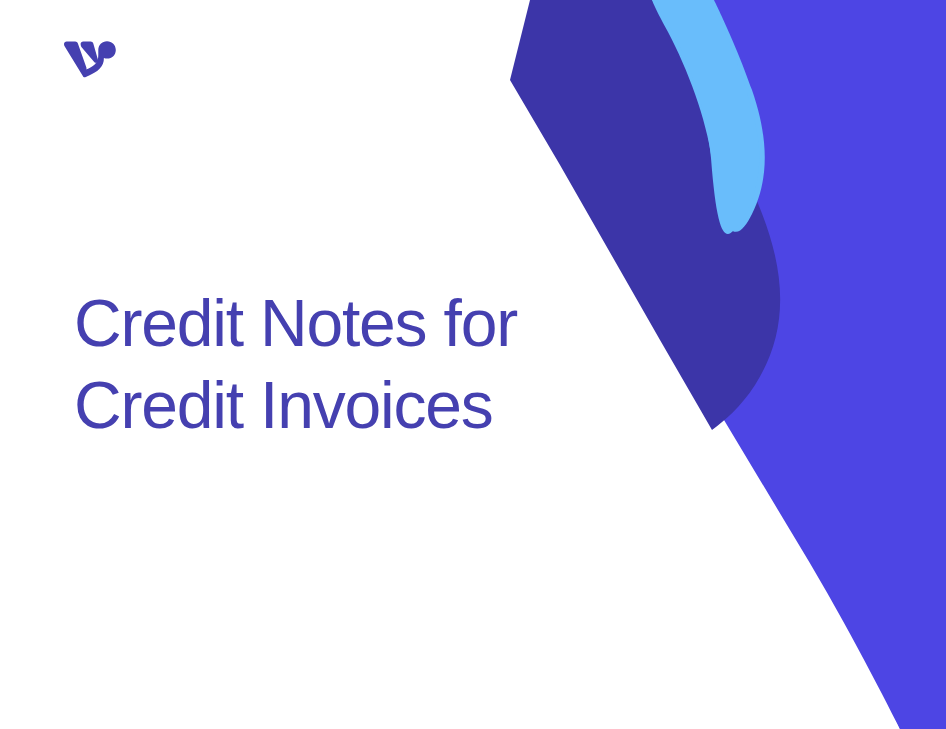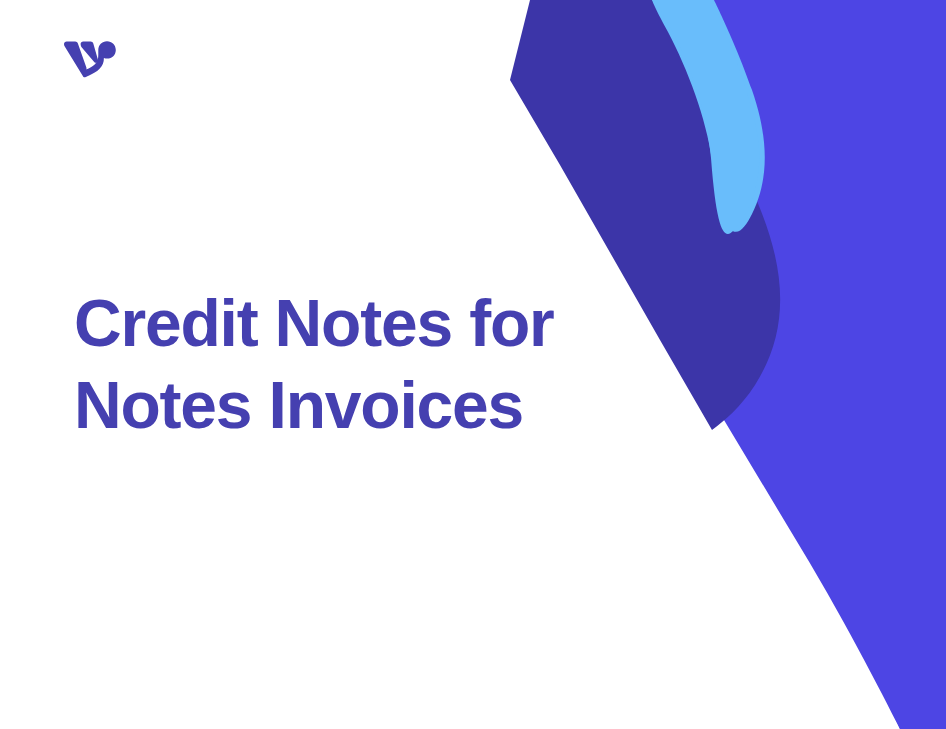--- a/index.html
+++ b/index.html
@@ -34,21 +34,21 @@
   }
   #title-block {
     position: absolute;
     left: 74px;
     top: 282px;
     width: 520px;
   }
   .title-line {
     font-family: "Liberation Sans", sans-serif;
     font-size: 66px;
-    font-weight: bold;
+    font-weight: normal;
     line-height: 82px;
     letter-spacing: -1.2px;
     color: #4540b0;
     white-space: nowrap;
   }
 </style>
 </head>
 <body>
 
 <div id="slide">
@@ -106,16 +106,16 @@
              C 35.0 30.6 31.0 33.0 26.0 35.0
              L 23.6 35.9 C 22.2 36.4 21.0 35.2 21.3 33.8
              L 22.0 30.6 C 22.2 29.7 22.8 29.0 23.6 28.7
              C 28.0 27.1 31.2 25.2 33.2 23.0
              C 35.4 20.6 36.4 17.6 36.3 13.8
              L 36.3 9.0 C 36.3 4.0 40.0 0.3 45.0 0.3 Z"></path>
   </svg>
 
   <div id="title-block">
     <div class="title-line">Credit Notes for</div>
-    <div class="title-line">Notes Invoices</div>
+    <div class="title-line">Credit Invoices</div>
   </div>
 
 </div>
 
 </body></html>

